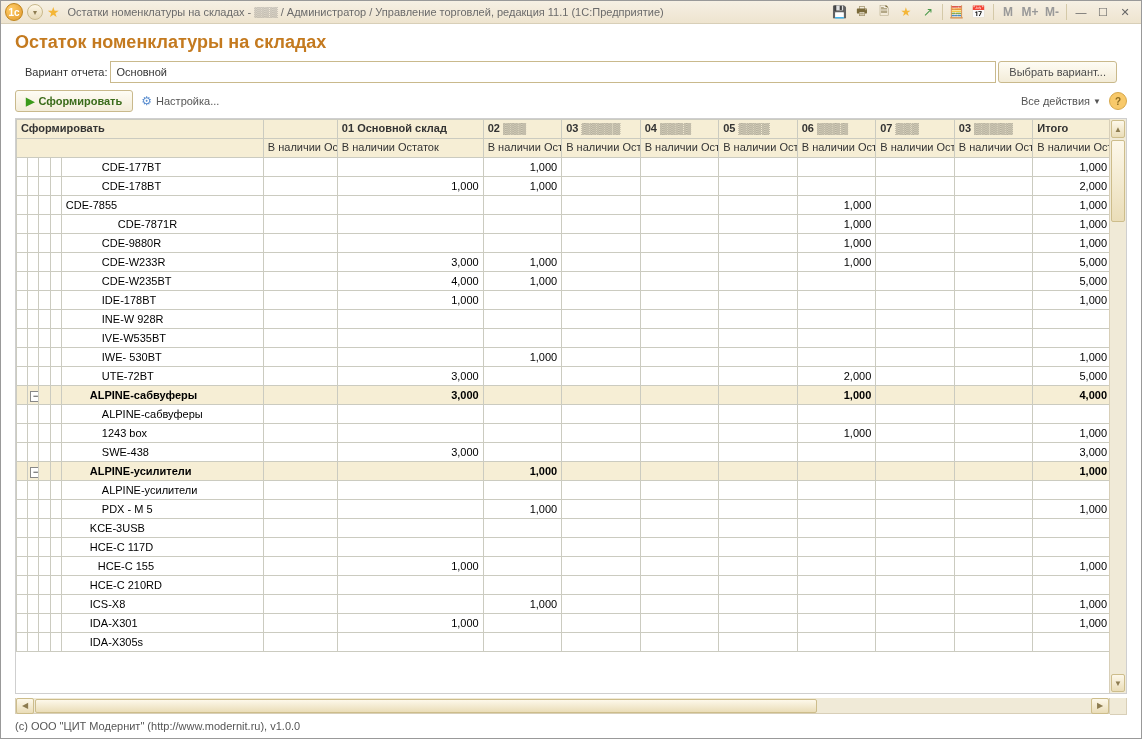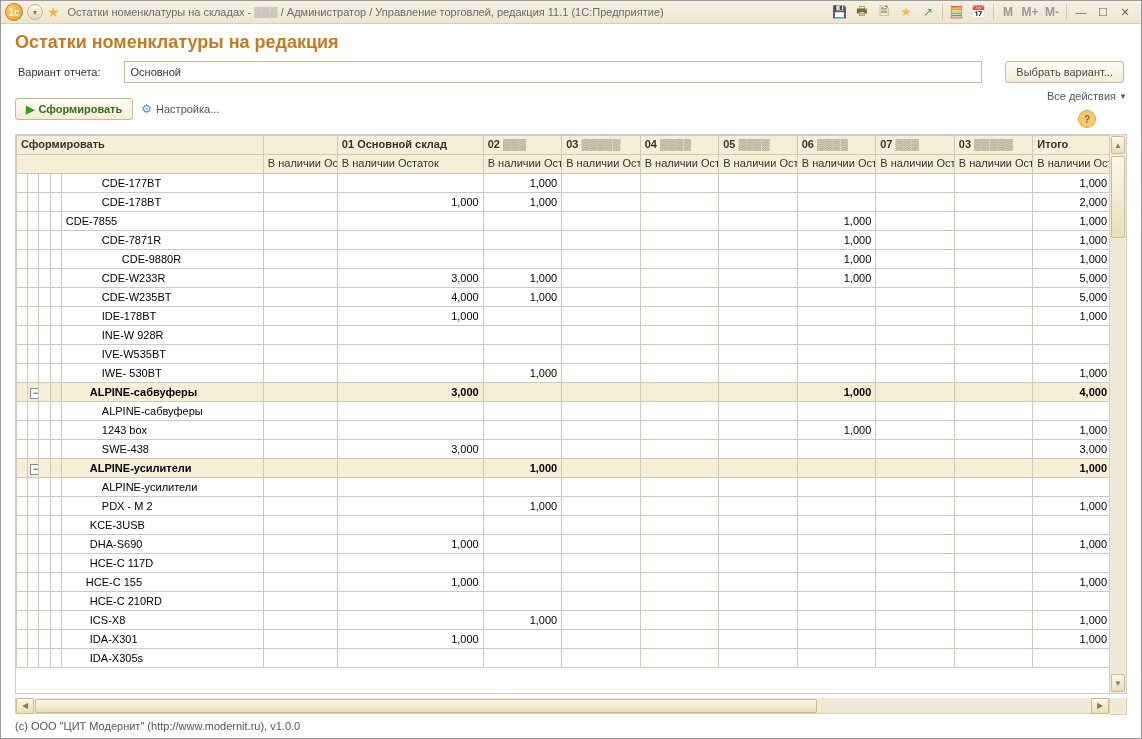--- a/index.html
+++ b/index.html
@@ -83,22 +83,22 @@
   }
   .report-title {
     font-size: 18px;
     color: #c47a1f;
     font-weight: bold;
     padding: 8px 14px 6px 14px;
   }
   .variant-row {
     display:flex;
     align-items:center;
-    padding: 2px 17px;
-    gap:23px;
+    padding: 2px 24px;
+    gap:2px;
   }
   .variant-row label { color:#333; }
   .variant-input {
     flex:1;
     height:20px;
     border:1px solid #c9b98c;
     background:#fff;
     padding:0 6px;
     font-size:11px;
     color:#333;
@@ -120,21 +120,21 @@
     padding:5px 14px 6px 14px;
     gap:8px;
   }
   .btn.primary { font-weight:bold;color:#3a6b1a;}
   .btn.primary .play{color:#3a9a1a;font-size:11px;}
   .link-btn {
     display:inline-flex;align-items:center;gap:4px;
     color:#555;cursor:pointer;
   }
   .link-btn .gear{color:#5b8ed0;font-size:12px;}
-  .toolbar-right{margin-left:auto;display:flex;align-items:center;gap:8px;flex-direction:column;}
+  .toolbar-right{margin-left:auto;display:flex;align-items:center;gap:8px;}
   .all-actions{color:#555;cursor:pointer;display:inline-flex;align-items:center;gap:3px;}
   .help-circle{width:16px;height:16px;border-radius:50%;background:#f8c96a;border:1px solid #d7a84a;display:inline-flex;align-items:center;justify-content:center;color:#8b6b20;font-weight:bold;font-size:10px;cursor:pointer;}
   
   .sheet-wrap {
     flex:1;
     margin:0 14px 4px 14px;
     border:1px solid #cfcfcf;
     position:relative;
     overflow:hidden;
     display:flex;
@@ -234,21 +234,21 @@
       <span class="ico m">M+</span>
       <span class="ico m">M-</span>
       <span class="sep"></span>
       <span class="win-btn">—</span>
       <span class="win-btn">☐</span>
       <span class="win-btn">✕</span>
     </div>
   </div>
 
   <div class="content">
-    <div class="report-title">Остатки номенклатуры на редакция</div>
+    <div class="report-title">Остаток номенклатуры на складах</div>
 
     <div class="variant-row">
       <label>Вариант отчета:</label>
       <input class="variant-input" value="Основной" style="">
       <button class="btn">Выбрать вариант...</button>
     </div>
 
     <div class="toolbar-row">
       <button class="btn primary">
         <span class="play">▶</span>
@@ -365,38 +365,38 @@
                 <td class="num">1,000</td>
                 <td class="num"></td>
                 <td class="num"></td>
                 <td class="num">1,000</td>
               </tr>
               <tr>
                 <td class="tree"></td>
                 <td class="tree"></td>
                 <td class="tree"></td>
                 <td class="tree"></td>
-                <td class="name" style="padding-left:40px">CDE-7871R</td>
-                <td class="num"></td>
-                <td class="num"></td>
-                <td class="num"></td>
-                <td class="num"></td>
-                <td class="num"></td>
-                <td class="num"></td>
-                <td class="num">1,000</td>
-                <td class="num"></td>
-                <td class="num"></td>
-                <td class="num">1,000</td>
-              </tr>
-              <tr>
-                <td class="tree"></td>
-                <td class="tree"></td>
-                <td class="tree"></td>
-                <td class="tree"></td>
-                <td class="name" style="padding-left:60px">CDE-9880R</td>
+                <td class="name" style="padding-left:56px">CDE-7871R</td>
+                <td class="num"></td>
+                <td class="num"></td>
+                <td class="num"></td>
+                <td class="num"></td>
+                <td class="num"></td>
+                <td class="num"></td>
+                <td class="num">1,000</td>
+                <td class="num"></td>
+                <td class="num"></td>
+                <td class="num">1,000</td>
+              </tr>
+              <tr>
+                <td class="tree"></td>
+                <td class="tree"></td>
+                <td class="tree"></td>
+                <td class="tree"></td>
+                <td class="name" style="padding-left:40px">CDE-9880R</td>
                 <td class="num"></td>
                 <td class="num"></td>
                 <td class="num"></td>
                 <td class="num"></td>
                 <td class="num"></td>
                 <td class="num"></td>
                 <td class="num">1,000</td>
                 <td class="num"></td>
                 <td class="num"></td>
                 <td class="num">1,000</td>
@@ -496,20 +496,37 @@
                 <td class="num"></td>
                 <td class="num">1,000</td>
                 <td class="num"></td>
                 <td class="num"></td>
                 <td class="num"></td>
                 <td class="num"></td>
                 <td class="num"></td>
                 <td class="num"></td>
                 <td class="num">1,000</td>
               </tr>
+              <tr>
+                <td class="tree"></td>
+                <td class="tree"></td>
+                <td class="tree"></td>
+                <td class="tree"></td>
+                <td class="name" style="padding-left:40px">UTE-72BT</td>
+                <td class="num"></td>
+                <td class="num">3,000</td>
+                <td class="num"></td>
+                <td class="num"></td>
+                <td class="num"></td>
+                <td class="num"></td>
+                <td class="num">2,000</td>
+                <td class="num"></td>
+                <td class="num"></td>
+                <td class="num">5,000</td>
+              </tr>
               <tr class="group">
                 <td class="tree"></td>
                 <td class="tree"><span class="expander">−</span></td>
                 <td class="tree"></td>
                 <td class="tree"></td>
                 <td class="name" style="padding-left:28px">ALPINE-сабвуферы</td>
                 <td class="num"></td>
                 <td class="num">3,000</td>
                 <td class="num"></td>
                 <td class="num"></td>
@@ -603,21 +620,21 @@
                 <td class="num"></td>
                 <td class="num"></td>
                 <td class="num"></td>
                 <td class="num"></td>
               </tr>
               <tr>
                 <td class="tree"></td>
                 <td class="tree"></td>
                 <td class="tree"></td>
                 <td class="tree"></td>
-                <td class="name" style="padding-left:40px">PDX - M 2</td>
+                <td class="name" style="padding-left:40px">PDX - M 5</td>
                 <td class="num"></td>
                 <td class="num"></td>
                 <td class="num">1,000</td>
                 <td class="num"></td>
                 <td class="num"></td>
                 <td class="num"></td>
                 <td class="num"></td>
                 <td class="num"></td>
                 <td class="num"></td>
                 <td class="num">1,000</td>
@@ -637,55 +654,38 @@
                 <td class="num"></td>
                 <td class="num"></td>
                 <td class="num"></td>
                 <td class="num"></td>
               </tr>
               <tr>
                 <td class="tree"></td>
                 <td class="tree"></td>
                 <td class="tree"></td>
                 <td class="tree"></td>
-                <td class="name" style="padding-left:28px">DHA-S690</td>
-                <td class="num"></td>
-                <td class="num">1,000</td>
-                <td class="num"></td>
-                <td class="num"></td>
-                <td class="num"></td>
-                <td class="num"></td>
-                <td class="num"></td>
-                <td class="num"></td>
-                <td class="num"></td>
-                <td class="num">1,000</td>
-              </tr>
-              <tr>
-                <td class="tree"></td>
-                <td class="tree"></td>
-                <td class="tree"></td>
-                <td class="tree"></td>
                 <td class="name" style="padding-left:28px">HCE-C 117D</td>
                 <td class="num"></td>
                 <td class="num"></td>
                 <td class="num"></td>
                 <td class="num"></td>
                 <td class="num"></td>
                 <td class="num"></td>
                 <td class="num"></td>
                 <td class="num"></td>
                 <td class="num"></td>
                 <td class="num"></td>
               </tr>
               <tr>
                 <td class="tree"></td>
                 <td class="tree"></td>
                 <td class="tree"></td>
                 <td class="tree"></td>
-                <td class="name" style="padding-left:24px">HCE-C 155</td>
+                <td class="name" style="padding-left:36px">HCE-C 155</td>
                 <td class="num"></td>
                 <td class="num">1,000</td>
                 <td class="num"></td>
                 <td class="num"></td>
                 <td class="num"></td>
                 <td class="num"></td>
                 <td class="num"></td>
                 <td class="num"></td>
                 <td class="num"></td>
                 <td class="num">1,000</td>

